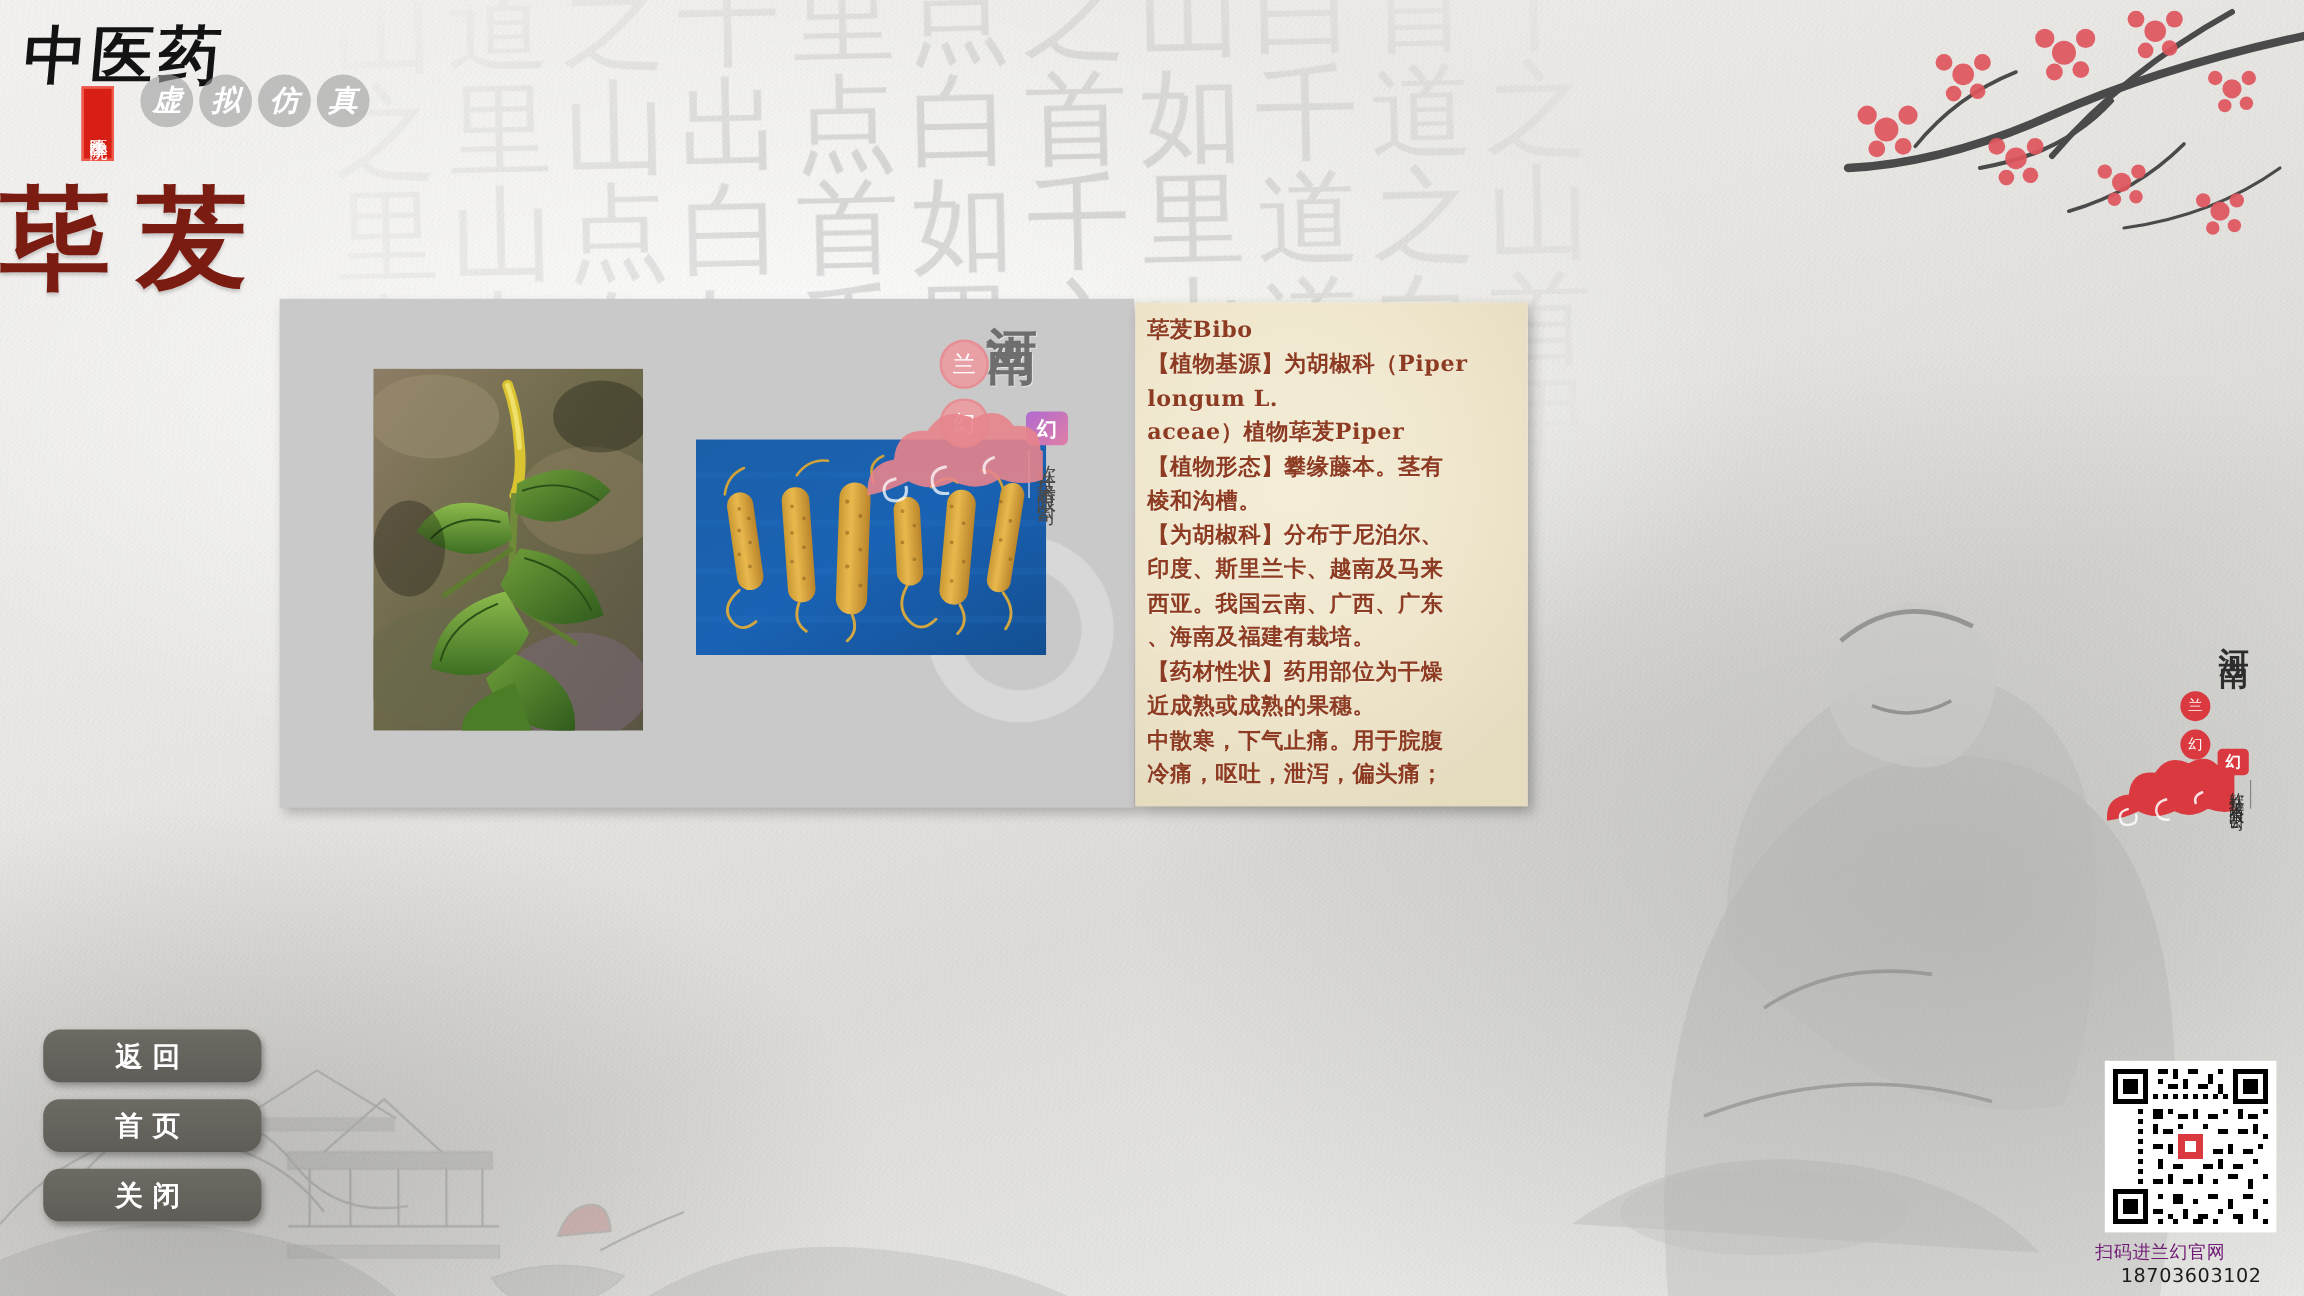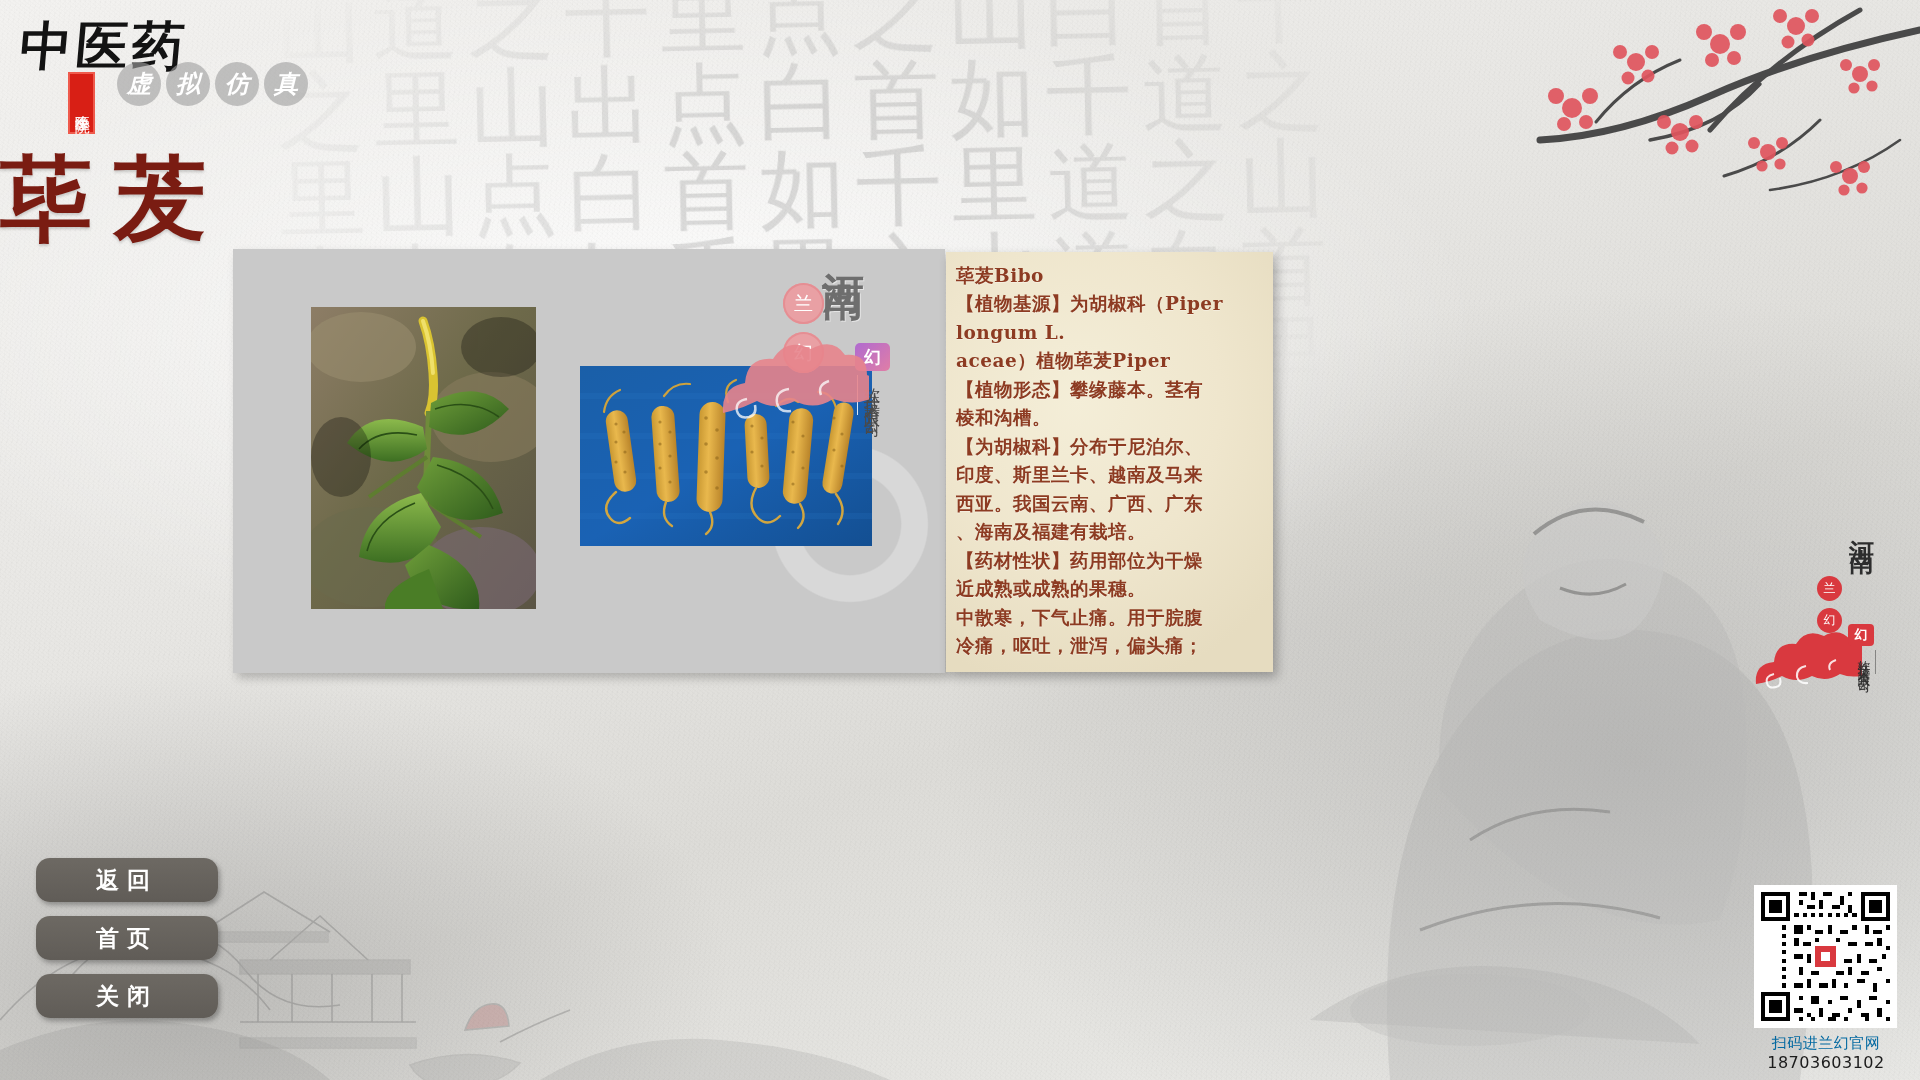--- a/index.html
+++ b/index.html
@@ -203,22 +203,22 @@
     writing-mode:vertical-rl; font-family:"DejaVu Serif", serif;
     font-size:12.5px; color:#2d2d2d; letter-spacing:3px;
     border-right:1px solid rgba(0,0,0,.35); padding-right:3px;
   }
   #wmr-cloud{ position:absolute; right:16px; top:96px; width:108px; height:84px; }
 
   
   #qr-block{ position:absolute; right:14px; bottom:8px; width:160px; }
   #qr{ width:143px; height:143px; margin-left:8px; background:#fff; padding:3px; }
   #qr-caption{
-    font-family:"DejaVu Serif", serif; font-size:15px; color:#0369a1;
-    text-align:center; margin-top:2px; letter-spacing:.5px;
+    font-family:"DejaVu Serif", serif; font-size:15px; color:#701a75;
+    text-align:left; margin-top:2px; letter-spacing:.5px;
   }
   #qr-phone{
     font-family:"DejaVu Sans", sans-serif; font-size:16px; color:#1c1c1c;
     text-align:center; letter-spacing:.5px;
   }
 </style>
 </head>
 <body>
 
 <div id="bg-base"></div>

